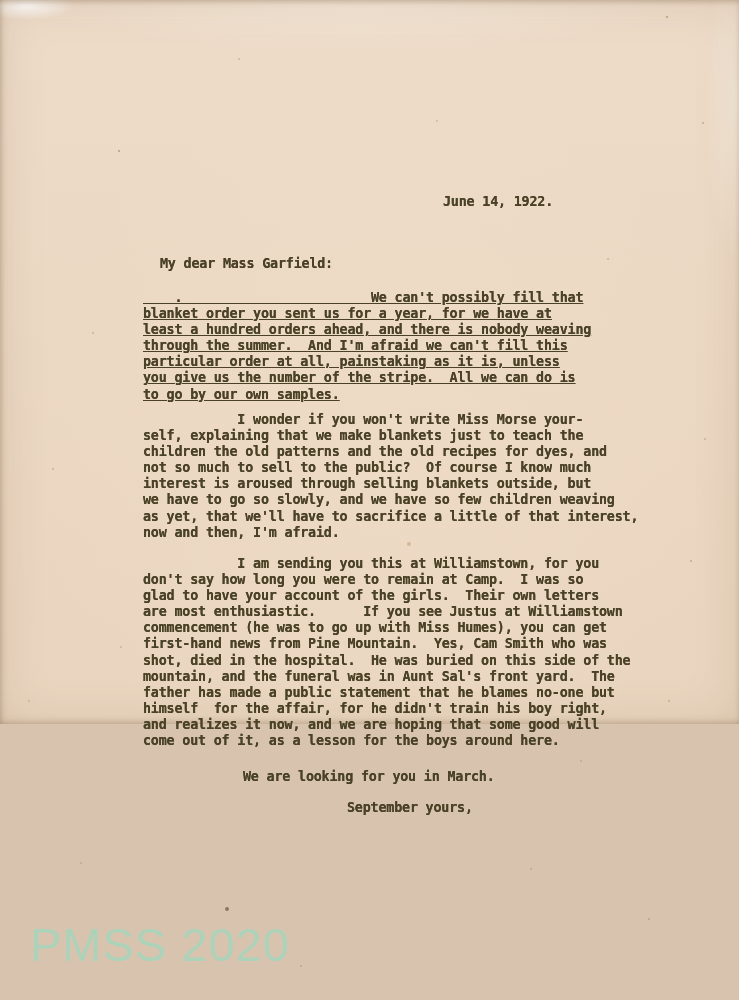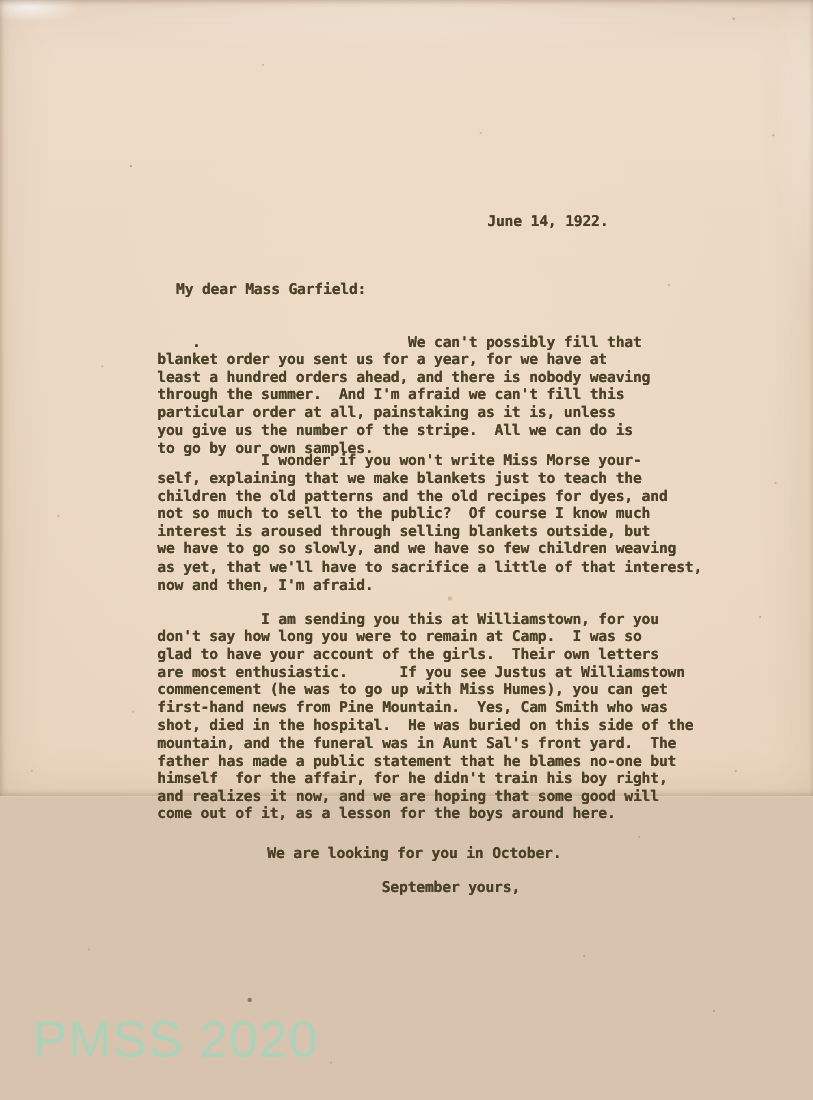--- a/index.html
+++ b/index.html
@@ -61,21 +61,21 @@
     font-size: 13.4px;
     line-height: 16.1px;
     font-weight: bold;
     letter-spacing: -0.2px;
     color: var(--ink, #4a4227);
     white-space: pre;
     text-shadow: 0 0 0.6px rgba(62,54,28,0.85);
   }
   .date        { left: 443px; top: 194px; }
   .salutation  { left: 160px; top: 256px; }
-  .p1          { left: 143px; top: 304px; }
+  .p1          { left: 143px; top: 290px; text-decoration: underline; }
   .p2          { left: 143px; top: 412px; }
   .p3          { left: 143px; top: 556px; }
   .closing     { left: 243px; top: 769px; }
   .valediction { left: 347px; top: 800px; }
   .address     { left: 148px; top: 866px; }
   .watermark {
     position: absolute;
     left: 30px;
     top: 917px;
     font-family: "Liberation Sans", sans-serif;
@@ -120,19 +120,19 @@
 
   <div class="txt p2">            I wonder if you won't write Miss Morse your-
 self, explaining that we make blankets just to teach the
 children the old patterns and the old recipes for dyes, and
 not so much to sell to the public?  Of course I know much
 interest is aroused through selling blankets outside, but
 we have to go so slowly, and we have so few children weaving
 as yet, that we'll have to sacrifice a little of that interest,
 now and then, I'm afraid.</div>
 
-  <div class="txt closing">We are looking for you in October.</div>
+  <div class="txt closing">We are looking for you in March.</div>
 
   <div class="txt valediction">September yours,</div>
 
 
   <div class="watermark">PMSS 2020</div>
 </div>
 
 </body></html>

